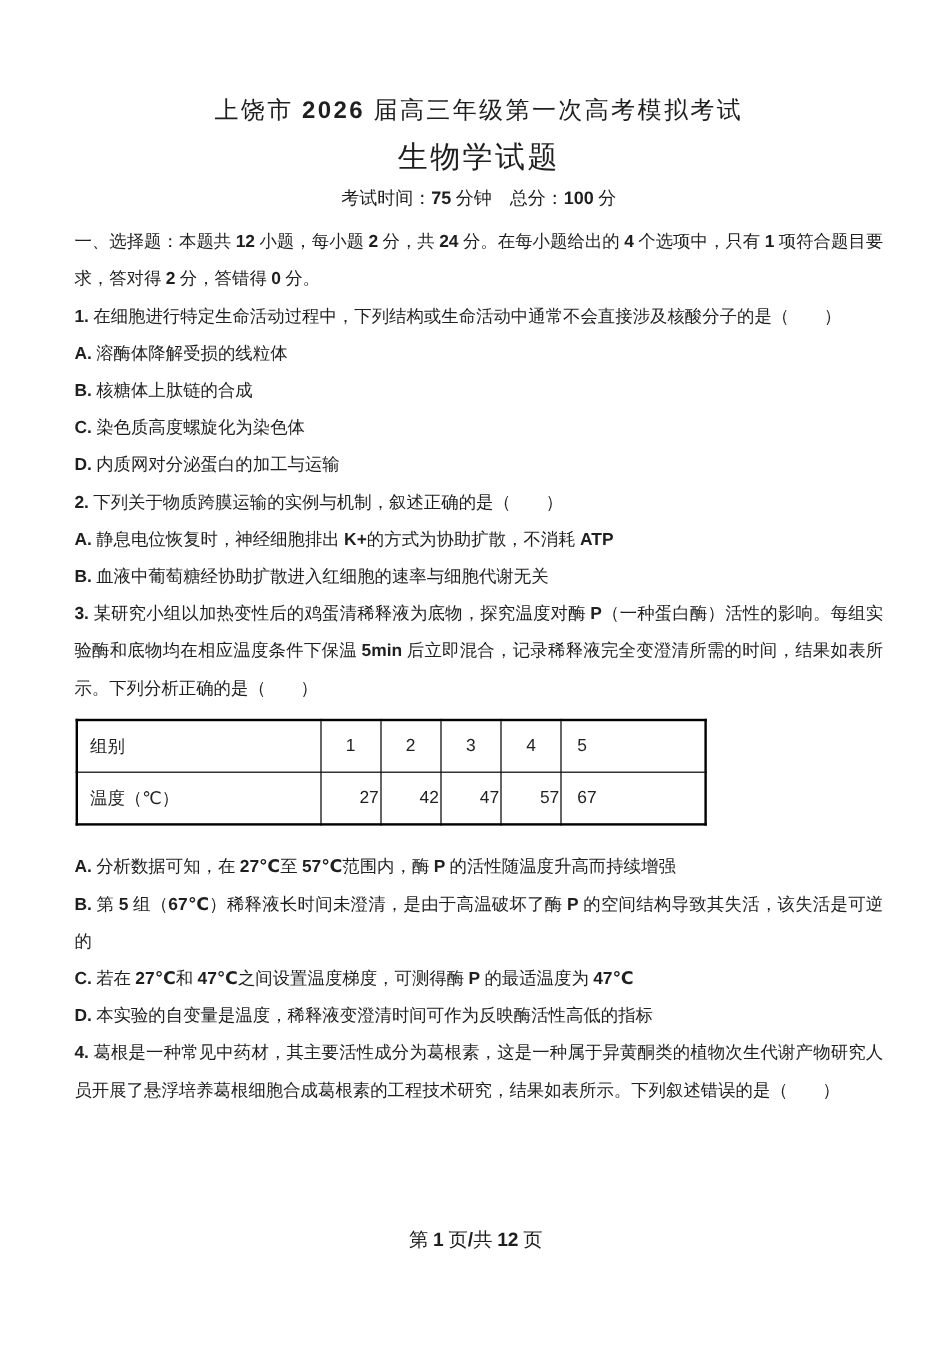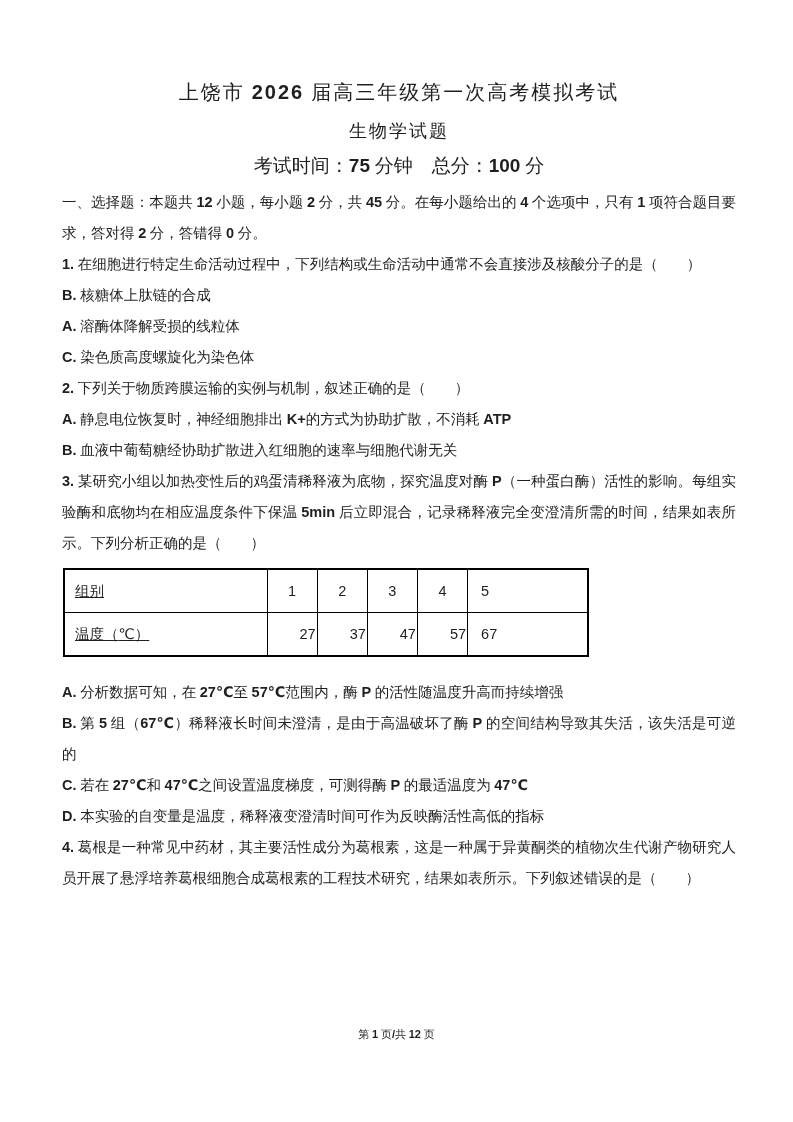--- a/index.html
+++ b/index.html
@@ -11,67 +11,68 @@
     overflow:hidden;
     background:#ffffff;
     color:#1f1f1f;
     font-family:"Liberation Serif","DejaVu Serif",serif;
     font-size:14.5px;
   }
   
   .lat{font-family:"Liberation Sans","DejaVu Sans",sans-serif;font-weight:700;}
   .doc-header{text-align:center;}
   .title{font-size:20px;font-weight:400;letter-spacing:2px;margin:0 0 12px 0;line-height:28px;}
-  .subtitle{font-size:18px;font-weight:400;letter-spacing:2px;margin:0 0 10px 0;line-height:27px;}
-  .exam-info{font-size:19px;margin:0 0 10px 0;line-height:22px;}
+  .subtitle{font-size:25px;font-weight:400;letter-spacing:2px;margin:0 0 10px 0;line-height:27px;}
+  .exam-info{font-size:15px;margin:0 0 10px 0;line-height:22px;}
   .para{margin:0;line-height:31px;text-align:justify;}
   .intro{margin-top:0;}
   
   .results-table{
     border-collapse:collapse;
     table-layout:fixed;
     margin:9px 0 20px 1px;
     border:2px solid #000;
   }
   .results-table td{
     border:1px solid #000;
     height:42px;
     font-size:14.5px;
     padding:0;
     vertical-align:middle;
   }
   .results-table .lat{font-weight:400;} 
-  .col-label{padding-left:10px !important;text-decoration:underline;}
+  .col-label{padding-left:10px !important;}
   .r0 .col-n{text-align:center;}
   .r1 .col-n,.r2 .col-n{text-align:right;padding-right:1px !important;padding-left:32px;}
   .col-last{padding-left:13px !important;}
   .r2 .col-last{padding-left:20px !important;white-space:nowrap;overflow:visible;}
   .page-footer{
     position:absolute;left:0;top:1024px;width:100%;
-    text-align:center;font-size:11px;line-height:20px;
+    text-align:center;font-size:16px;line-height:20px;
   }
 </style>
 </head>
 <body>
 
 <div class="page">
 
   <div class="doc-header">
     <h1 class="title">上饶市 <span class="lat">2026</span> 届高三年级第一次高考模拟考试</h1>
     <h2 class="subtitle">生物学试题</h2>
     <p class="exam-info">考试时间：<span class="lat">75</span> 分钟　总分：<span class="lat">100</span> 分</p>
   </div>
 
-  <p class="para intro">一、选择题：本题共 <span class="lat">12</span> 小题，每小题 <span class="lat">2</span> 分，共 <span class="lat">45</span> 分。在每小题给出的 <span class="lat">4</span> 个选项中，只有 <span class="lat">1</span> 项符合题目要求，答对得 <span class="lat">2</span> 分，答错得 <span class="lat">0</span> 分。</p>
+  <p class="para intro">一、选择题：本题共 <span class="lat">12</span> 小题，每小题 <span class="lat">2</span> 分，共 <span class="lat">24</span> 分。在每小题给出的 <span class="lat">4</span> 个选项中，只有 <span class="lat">1</span> 项符合题目要求，答对得 <span class="lat">2</span> 分，答错得 <span class="lat">0</span> 分。</p>
 
   <section>
     <p class="para"><span class="lat">1.</span> 在细胞进行特定生命活动过程中，下列结构或生命活动中通常不会直接涉及核酸分子的是（　　）</p>
+    <p class="para"><span class="lat">A.</span> 溶酶体降解受损的线粒体</p>
     <p class="para"><span class="lat">B.</span> 核糖体上肽链的合成</p>
-    <p class="para"><span class="lat">A.</span> 溶酶体降解受损的线粒体</p>
     <p class="para"><span class="lat">C.</span> 染色质高度螺旋化为染色体</p>
+    <p class="para"><span class="lat">D.</span> 内质网对分泌蛋白的加工与运输</p>
   </section>
 
   <section>
     <p class="para"><span class="lat">2.</span> 下列关于物质跨膜运输的实例与机制，叙述正确的是（　　）</p>
     <p class="para"><span class="lat">A.</span> 静息电位恢复时，神经细胞排出 <span class="lat">K+</span>的方式为协助扩散，不消耗 <span class="lat">ATP</span></p>
     <p class="para"><span class="lat">B.</span> 血液中葡萄糖经协助扩散进入红细胞的速率与细胞代谢无关</p>
   </section>
 
   <section>
     <p class="para"><span class="lat">3.</span> 某研究小组以加热变性后的鸡蛋清稀释液为底物，探究温度对酶 <span class="lat">P</span>（一种蛋白酶）活性的影响。每组实验酶和底物均在相应温度条件下保温 <span class="lat">5min</span> 后立即混合，记录稀释液完全变澄清所需的时间，结果如表所示。下列分析正确的是（　　）</p>
@@ -90,21 +91,21 @@
         <td class="col-label">组别</td>
         <td class="col-n"><span class="lat">1</span></td>
         <td class="col-n"><span class="lat">2</span></td>
         <td class="col-n"><span class="lat">3</span></td>
         <td class="col-n"><span class="lat">4</span></td>
         <td class="col-last"><span class="lat">5</span></td>
       </tr>
       <tr class="r1">
         <td class="col-label">温度（<span class="lat">℃</span>）</td>
         <td class="col-n"><span class="lat">27</span></td>
-        <td class="col-n"><span class="lat">37</span></td>
+        <td class="col-n"><span class="lat">42</span></td>
         <td class="col-n"><span class="lat">47</span></td>
         <td class="col-n"><span class="lat">57</span></td>
         <td class="col-last"><span class="lat">67</span></td>
       </tr>
     </tbody>
       </table>
 
     <p class="para"><span class="lat">A.</span> 分析数据可知，在 <span class="lat">27℃</span>至 <span class="lat">57℃</span>范围内，酶 <span class="lat">P</span> 的活性随温度升高而持续增强</p>
     <p class="para"><span class="lat">B.</span> 第 <span class="lat">5</span> 组（<span class="lat">67℃</span>）稀释液长时间未澄清，是由于高温破坏了酶 <span class="lat">P</span> 的空间结构导致其失活，该失活是可逆的</p>
     <p class="para"><span class="lat">C.</span> 若在 <span class="lat">27℃</span>和 <span class="lat">47℃</span>之间设置温度梯度，可测得酶 <span class="lat">P</span> 的最适温度为 <span class="lat">47℃</span></p>

